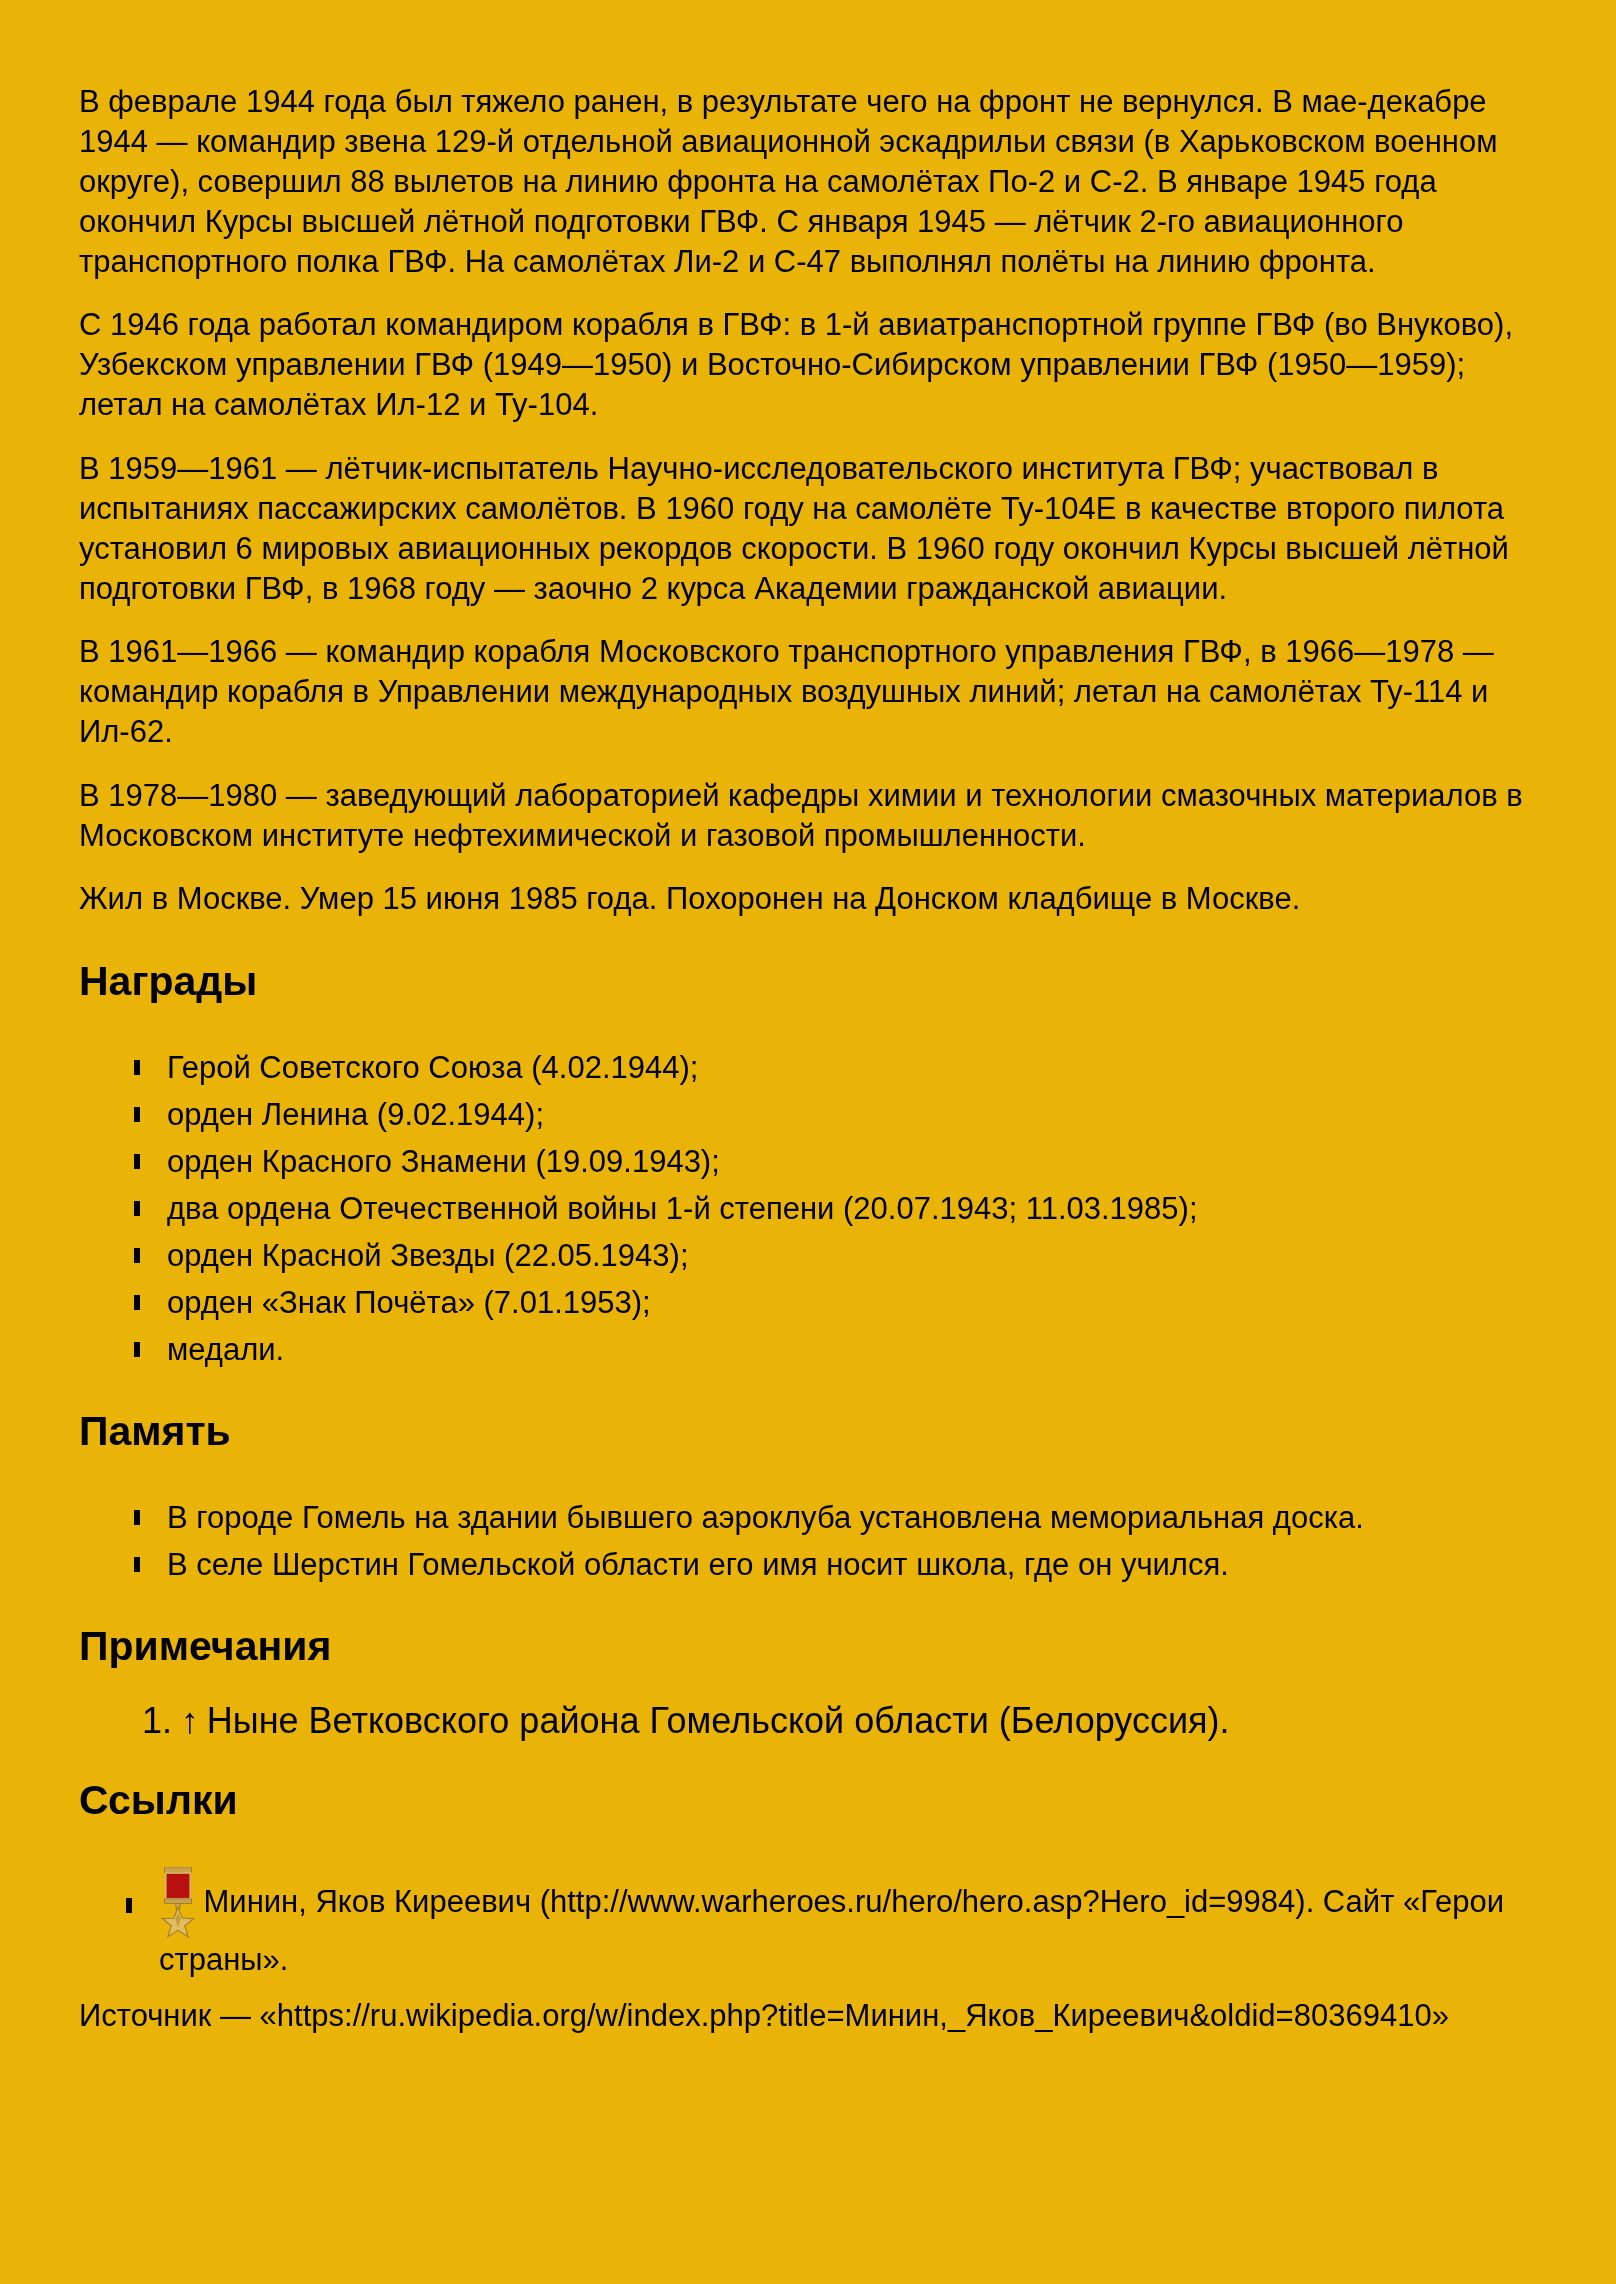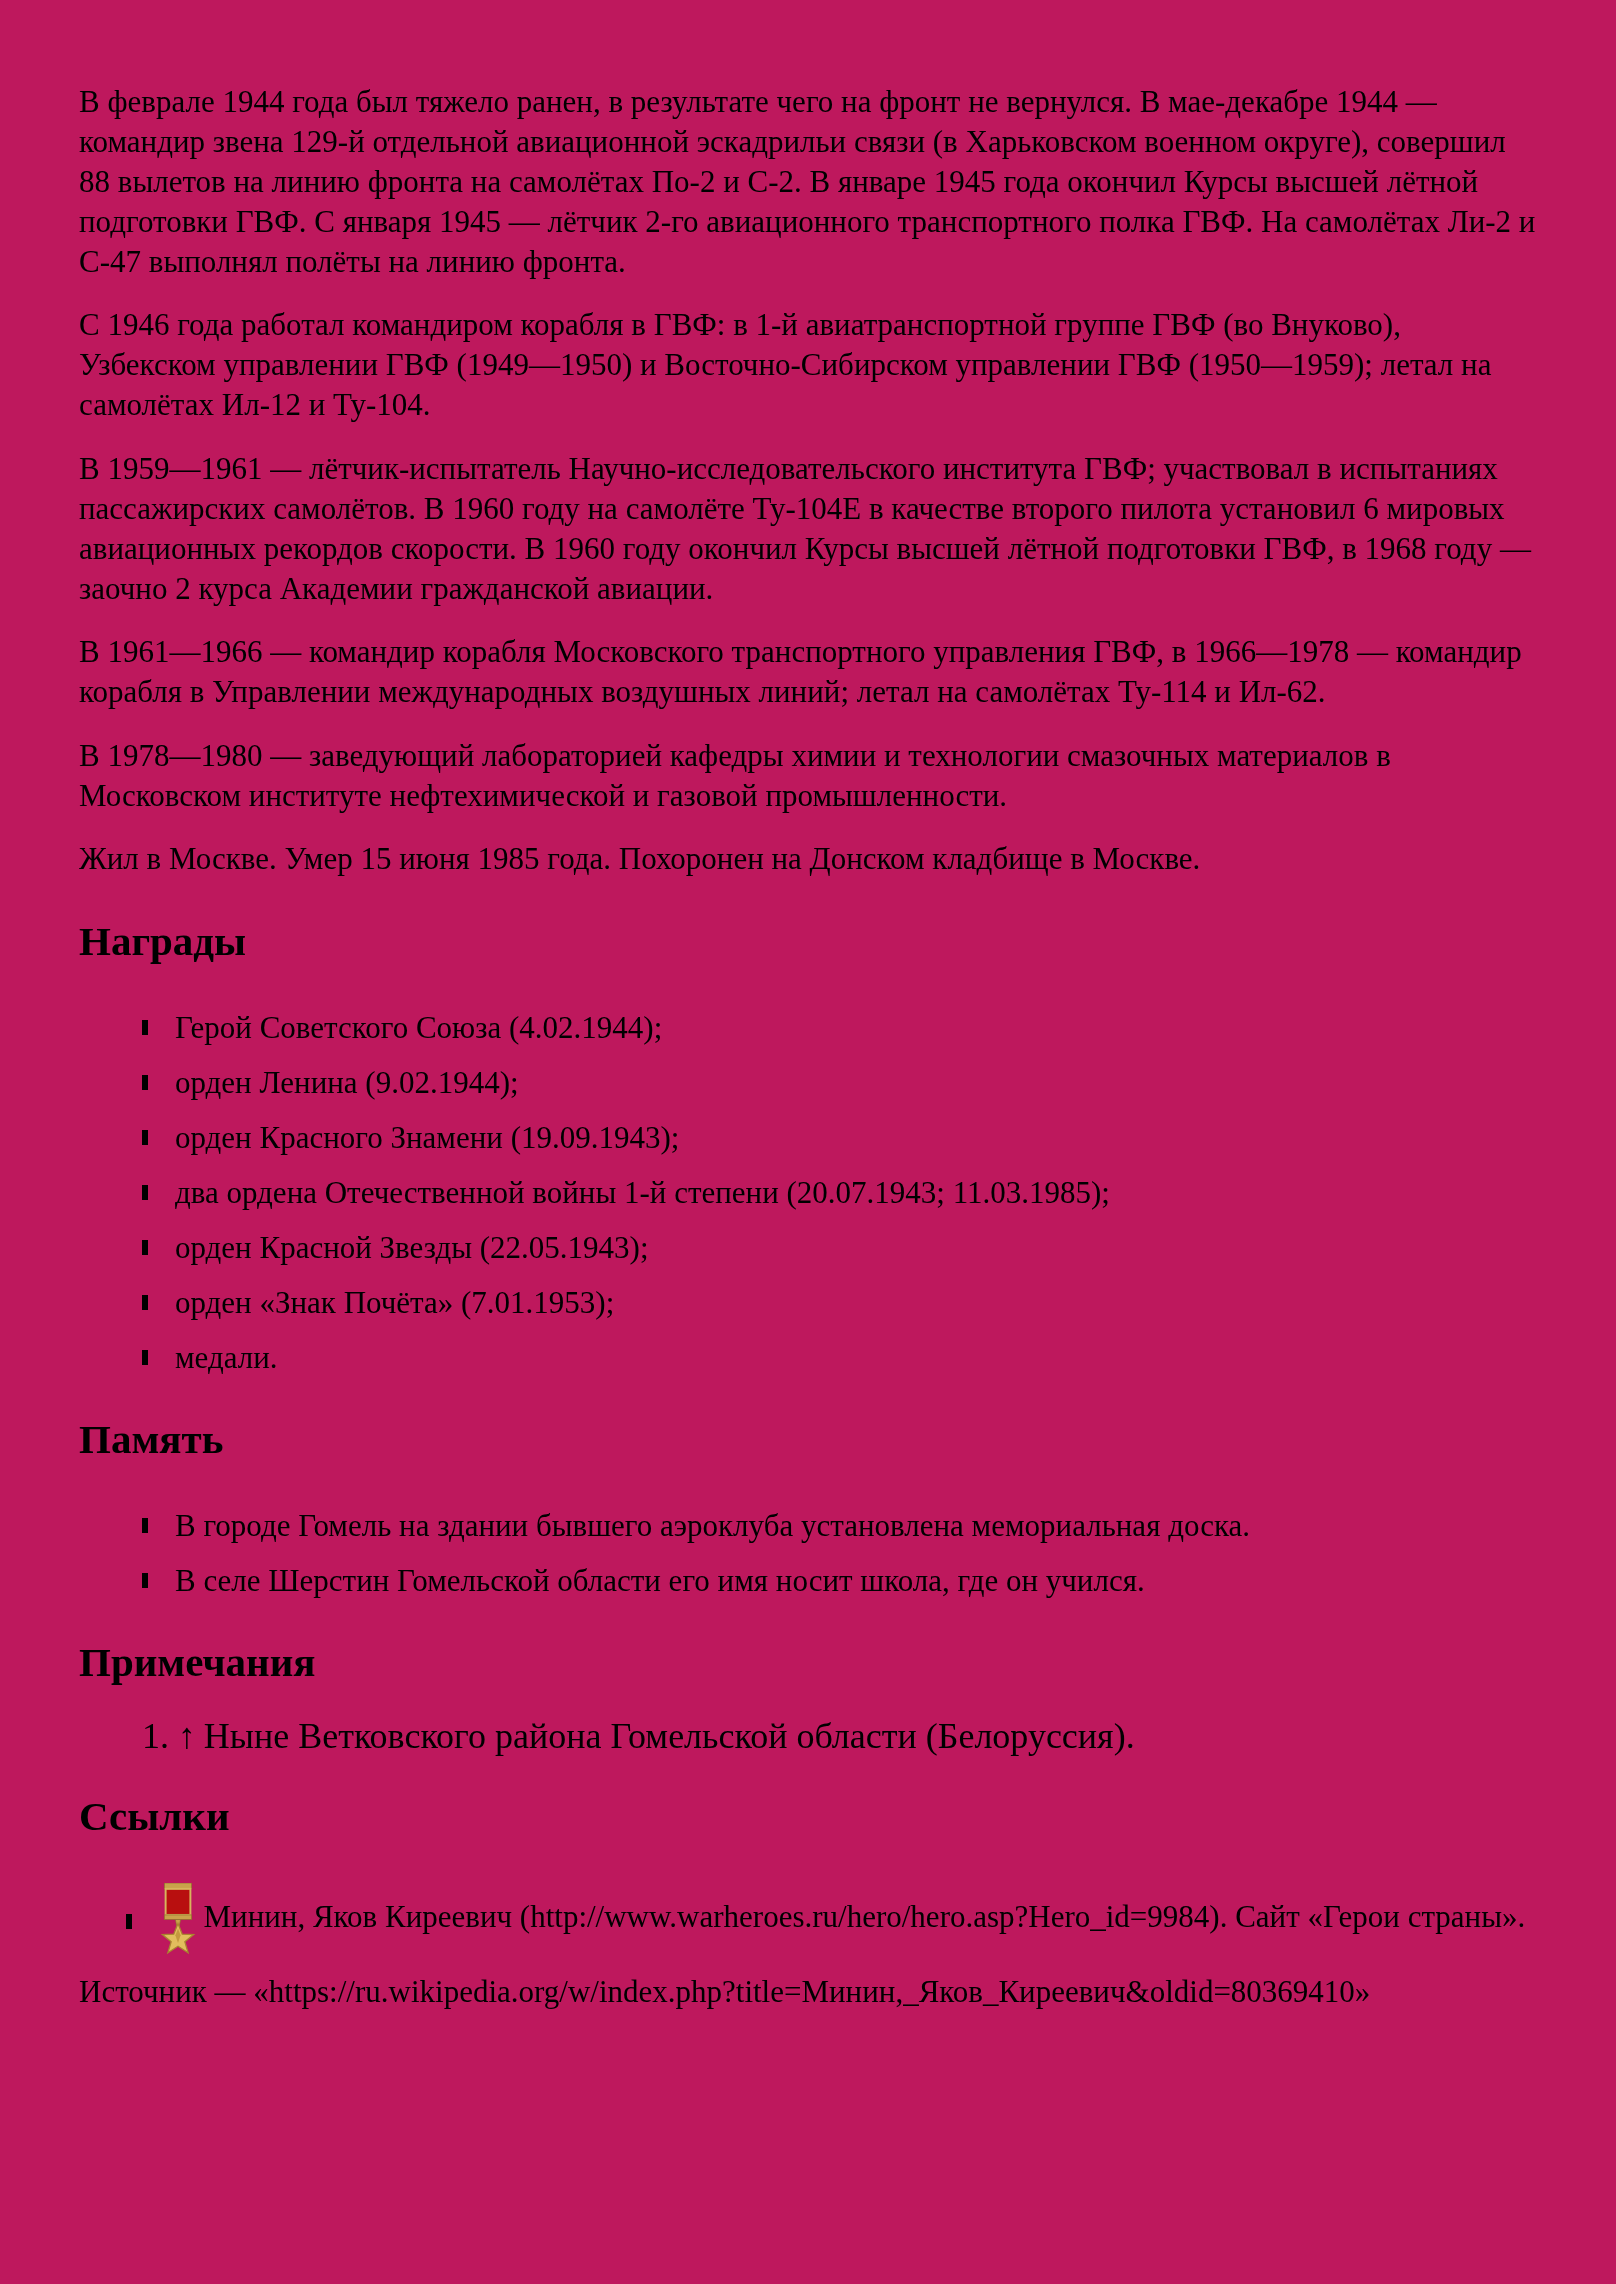--- a/index.html
+++ b/index.html
@@ -1,39 +1,39 @@
 <!DOCTYPE html>
 <html lang="ru" style="font-size:10.4px"><head>
 <meta charset="utf-8">
 <style>
   html, body { margin: 0; padding: 0; background: #ffffff; }
   .page {
     position: relative;
     width: 1617px;
     height: 2284px;
     box-sizing: border-box;
-    background: #be185d;
+    background: #eab308;
     padding: 82px 80px 0 79px;
-    font-family: Liberation Serif, serif;
+    font-family: Liberation Sans, sans-serif;
     font-size: 31px;
     line-height: 40px;
     color: #000000;
     overflow: hidden;
   }
   p.body-par { margin: 0 0 23.4px 0; text-align: left; }
   h2.section-heading {
     font-size: 41px;
     line-height: 53px;
     font-weight: bold;
     margin: 36px 0 40px 0;
     letter-spacing: 0;
   }
   h2.tight-bottom { margin-bottom: 30px; }
   ul.square-list { list-style: none; margin: 0; padding: 0 0 0 80px; }
-  ul.square-list > li { position: relative; line-height: 39px; margin: 16px; }
+  ul.square-list > li { position: relative; line-height: 39px; margin: 8px; }
   .sq {
     position: absolute;
     left: -33px;
     top: 12.4px;
     width: 5.9px;
     height: 15px;
     background: #000000;
     display: inline-block;
   }
   ol.notes-list {

